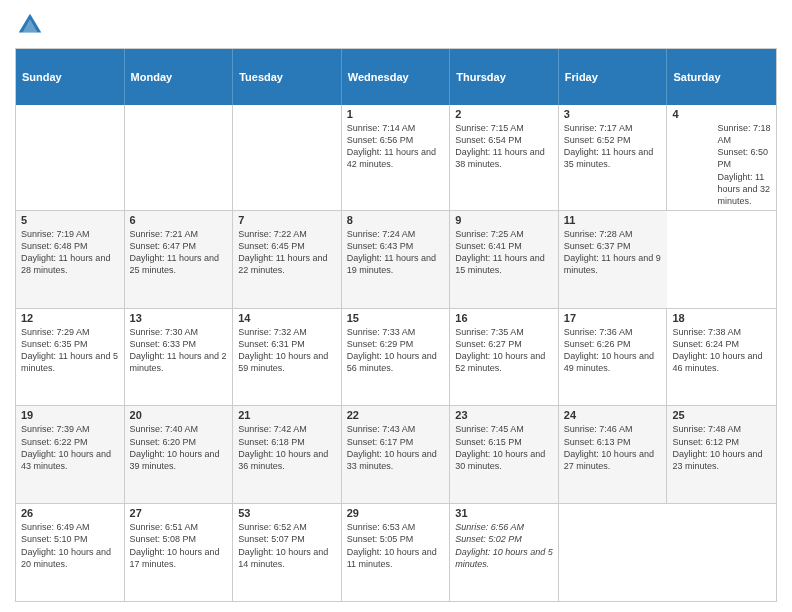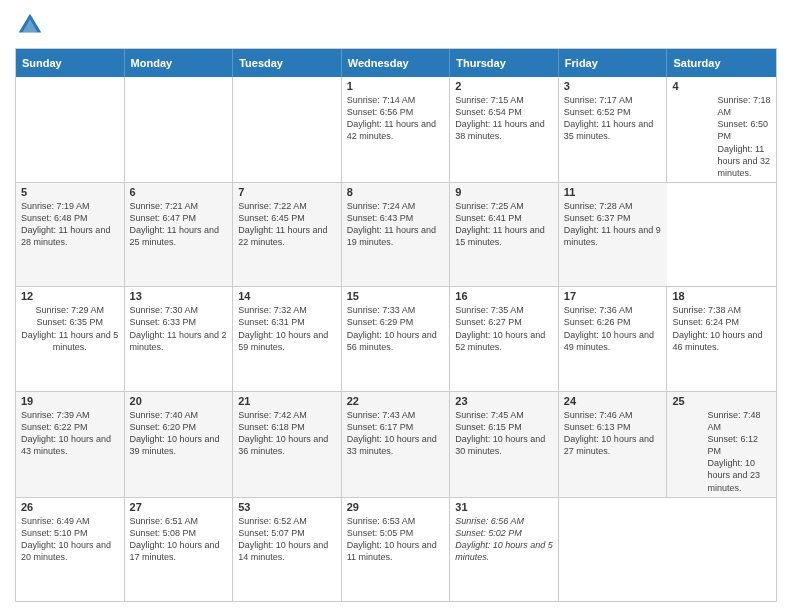--- a/index.html
+++ b/index.html
@@ -67,21 +67,21 @@
     }
     .cal-header {
       display: grid;
       grid-template-columns: repeat(7, 1fr);
       background: #2979b8;
     }
     .cal-header-cell {
       color: #fff;
       font-size: 11px;
       font-weight: bold;
-      padding: 8px 6px;
+      padding: 22px 6px;
       border-right: 1px solid #5599cc;
     }
     .cal-header-cell:last-child { border-right: none; }
     .cal-body {
       flex: 1;
       display: flex;
       flex-direction: column;
     }
     .cal-row {
       display: grid;
@@ -210,21 +210,21 @@
           <div class="cal-cell alt-row">
             <div class="day-num">11</div>
             <div class="cell-info" style="white-space: pre-line;">Sunrise: 7:28 AM
 Sunset: 6:37 PM
 Daylight: 11 hours and 9 minutes.</div>
           </div>
         </div>
         <div class="cal-row">
           <div class="cal-cell">
             <div class="day-num">12</div>
-            <div class="cell-info" style="white-space: pre-line; text-align: center;">Sunrise: 7:29 AM
+            <div class="cell-info" style="white-space: pre-line;">Sunrise: 7:29 AM
 Sunset: 6:35 PM
 Daylight: 11 hours and 5 minutes.</div>
           </div>
           <div class="cal-cell">
             <div class="day-num">13</div>
             <div class="cell-info" style="white-space: pre-line;">Sunrise: 7:30 AM
 Sunset: 6:33 PM
 Daylight: 11 hours and 2 minutes.</div>
           </div>
           <div class="cal-cell">
@@ -290,21 +290,21 @@
 Daylight: 10 hours and 30 minutes.</div>
           </div>
           <div class="cal-cell alt-row">
             <div class="day-num">24</div>
             <div class="cell-info" style="white-space: pre-line;">Sunrise: 7:46 AM
 Sunset: 6:13 PM
 Daylight: 10 hours and 27 minutes.</div>
           </div>
           <div class="cal-cell alt-row">
             <div class="day-num">25</div>
-            <div class="cell-info" style="white-space: pre-line; margin-left: 35px;">Sunrise: 7:48 AM
+            <div class="cell-info" style="white-space: pre-line;">Sunrise: 7:48 AM
 Sunset: 6:12 PM
 Daylight: 10 hours and 23 minutes.</div>
           </div>
         </div>
         <div class="cal-row">
           <div class="cal-cell">
             <div class="day-num">26</div>
             <div class="cell-info" style="white-space: pre-line;">Sunrise: 6:49 AM
 Sunset: 5:10 PM
 Daylight: 10 hours and 20 minutes.</div>

